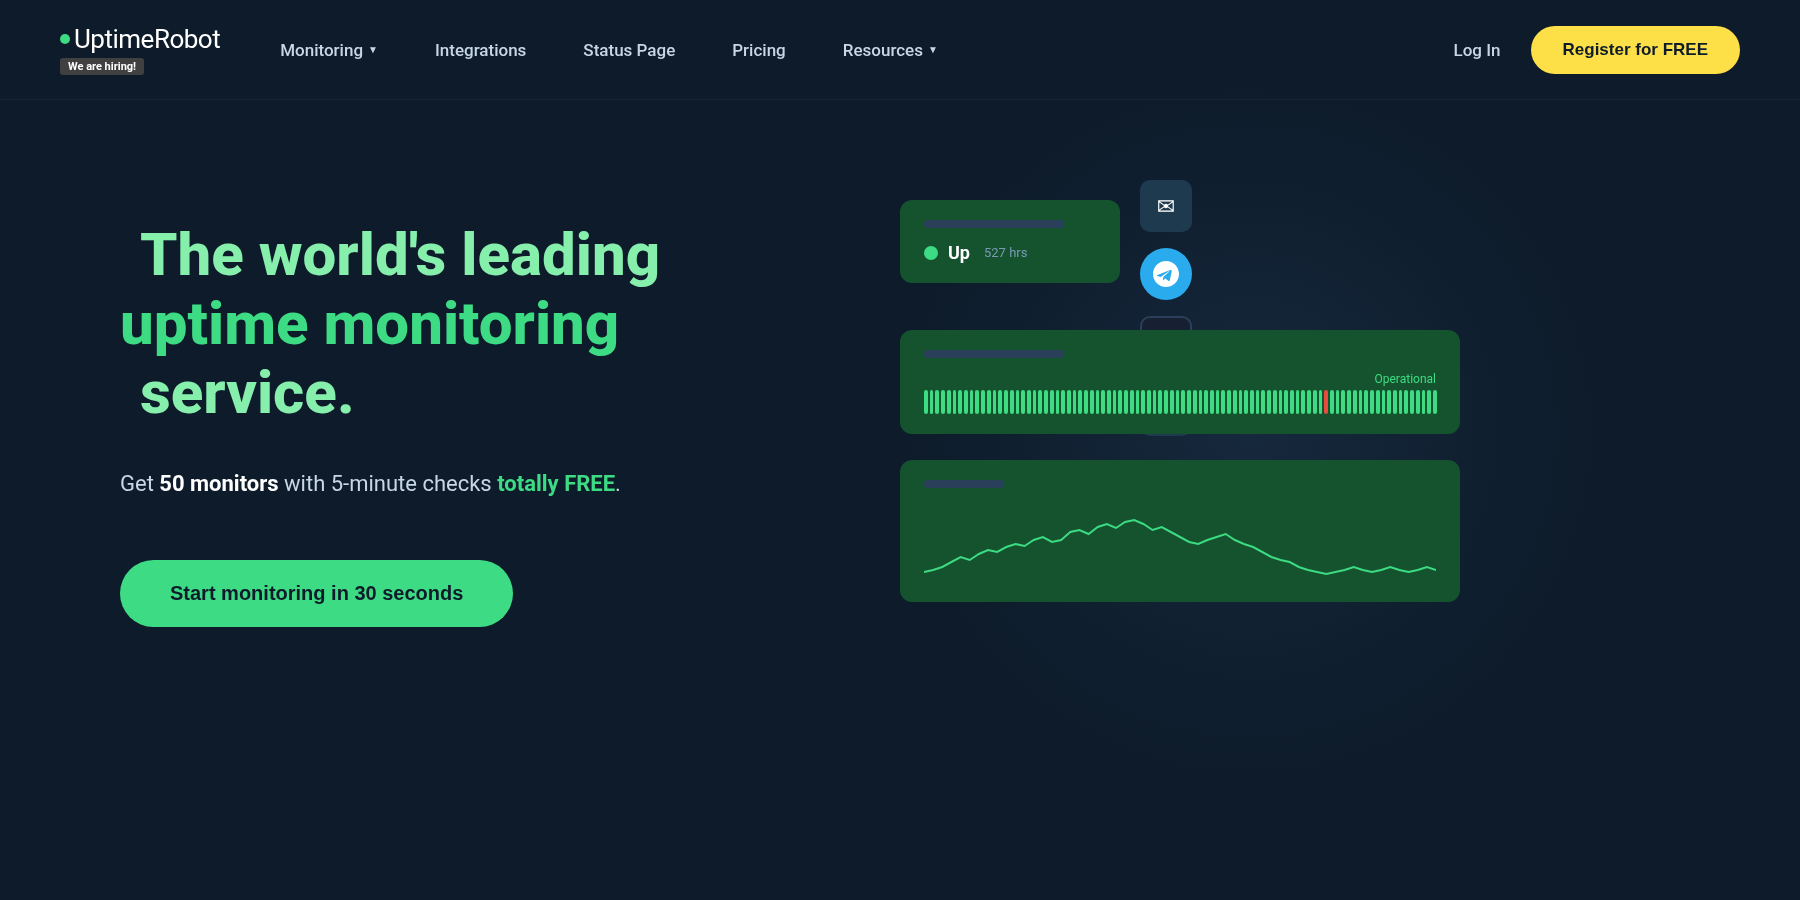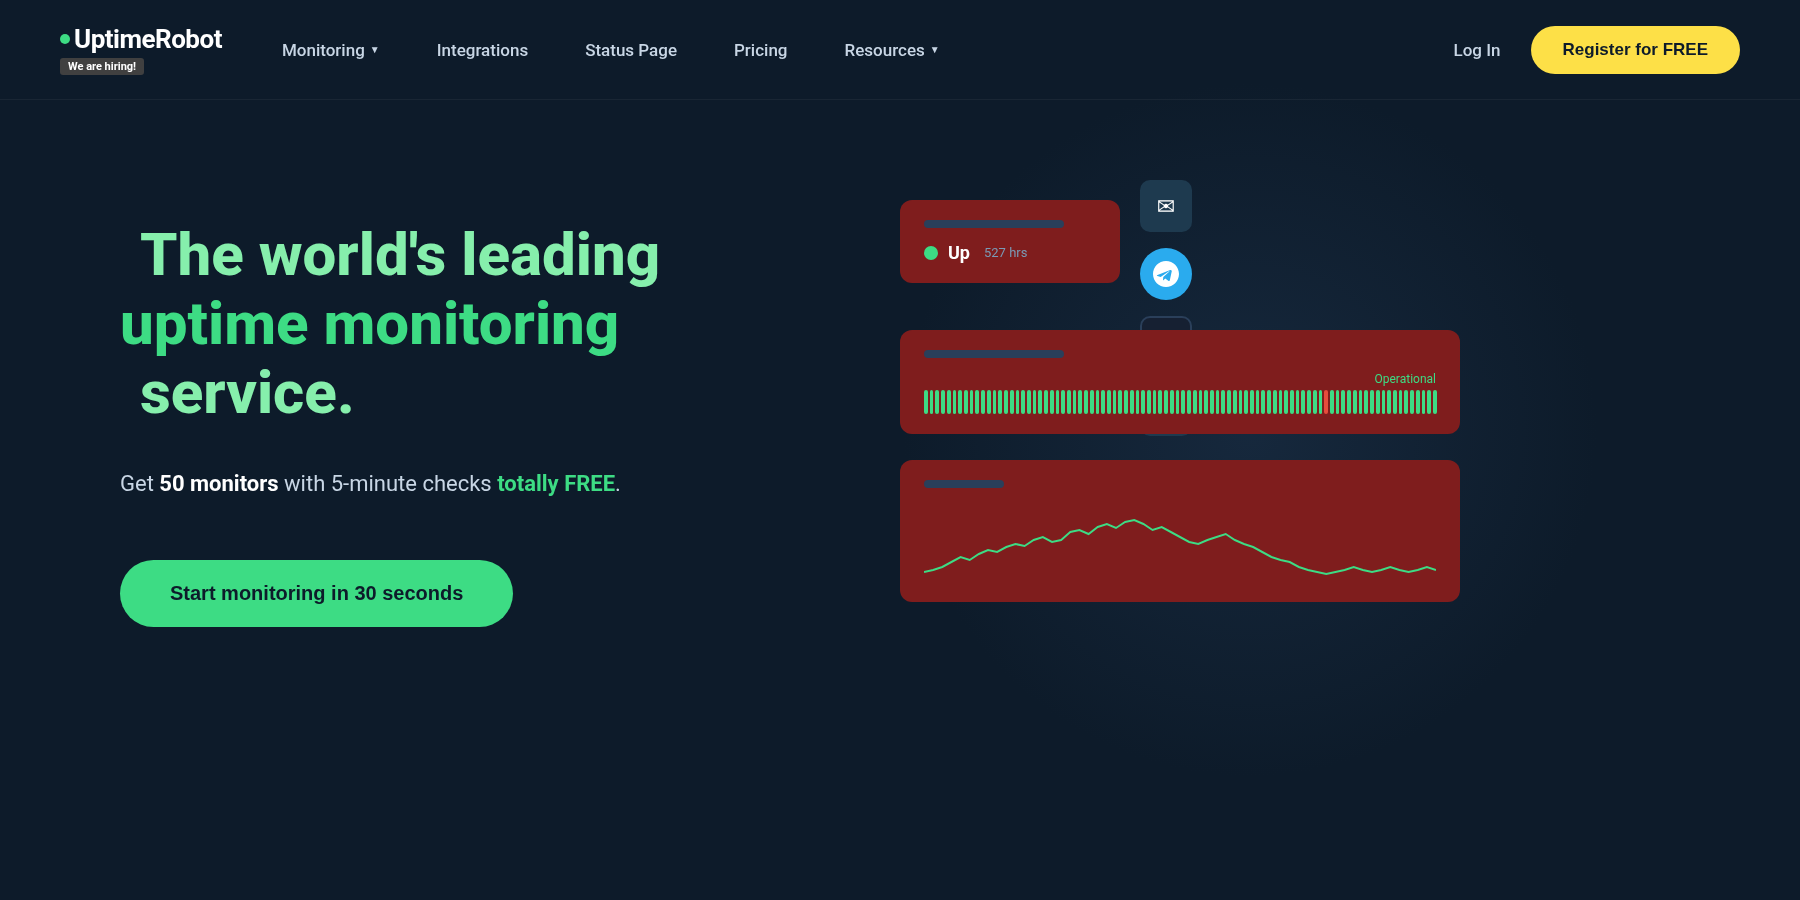--- a/index.html
+++ b/index.html
@@ -40,21 +40,21 @@
     .logo-area {
       display: flex;
       flex-direction: column;
       align-items: flex-start;
       margin-right: 60px;
     }
     .logo-text {
       display: flex;
       align-items: center;
       font-size: 26px;
-      font-weight: 700;
+      font-weight: 400;
       color: #ffffff;
       letter-spacing: -0.5px;
     }
     .logo-dot {
       width: 10px;
       height: 10px;
       background: #3ddc84;
       border-radius: 50%;
       margin-right: 4px;
     }
@@ -160,21 +160,21 @@
     
     .hero-right {
       flex: 1;
       position: relative;
       padding-top: 20px;
       padding-left: 80px;
     }
 
     
     .monitor-card {
-      background: #7f1d1d;
+      background: #14532d;
       border-radius: 12px;
       padding: 20px 24px;
       position: absolute;
     }
 
     .card-up {
       width: 220px;
       top: 20px;
       left: 80px;
     }

